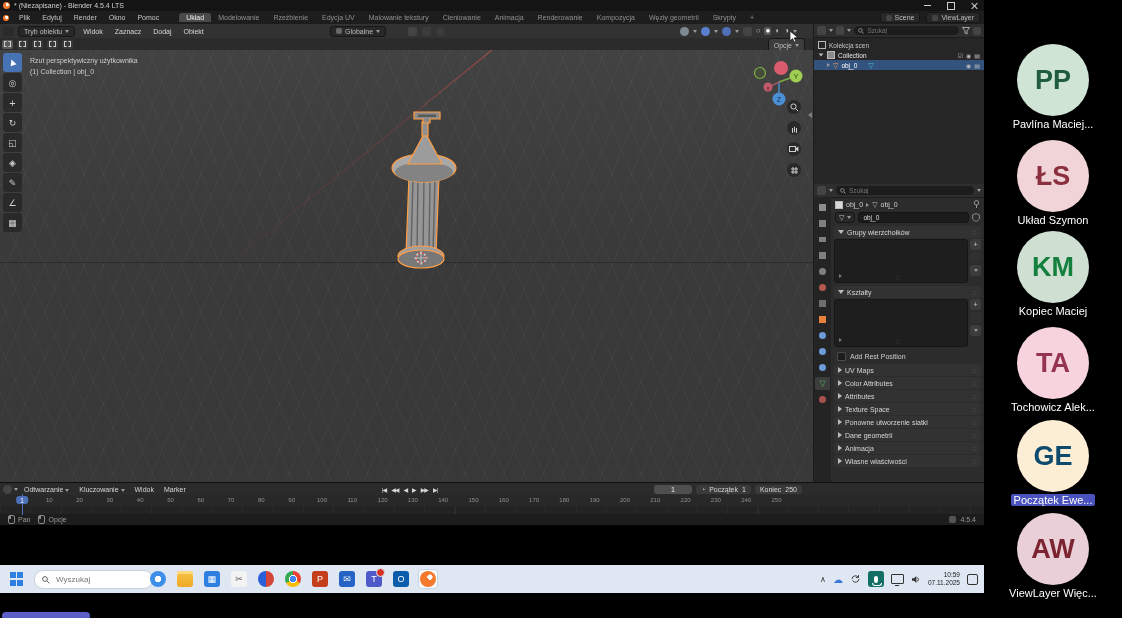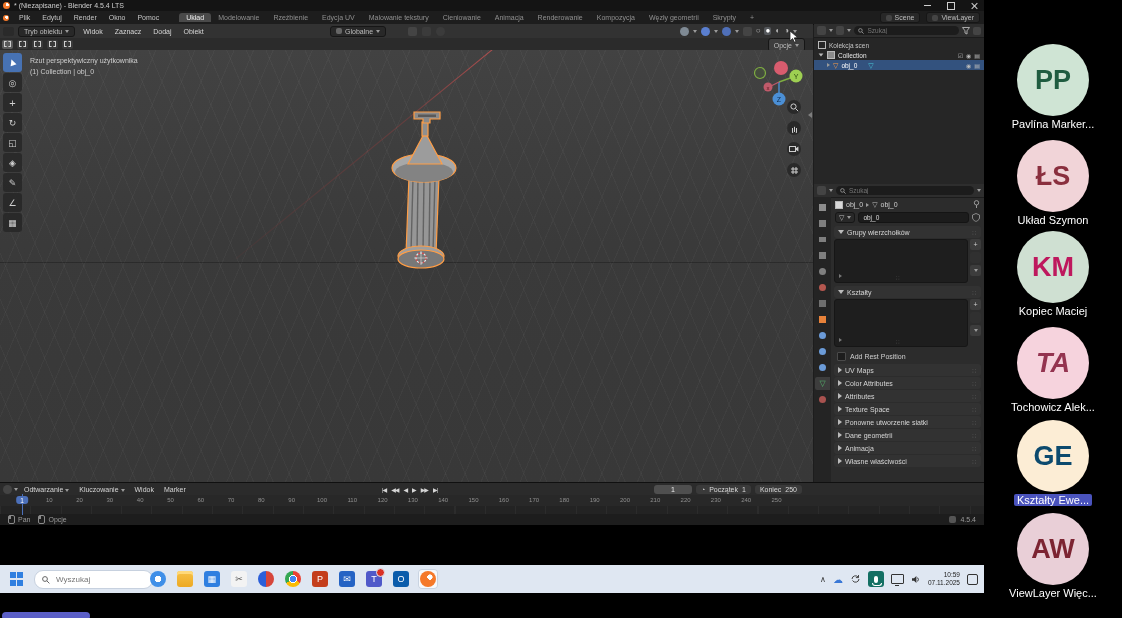--- a/index.html
+++ b/index.html
@@ -697,37 +697,37 @@
       <div data-name="tray-time">10:59</div>
       <div data-name="tray-date">07.11.2025</div>
     </span>
     <span class="notif-ic" data-name="notification-center-icon"></span>
   </span>
 </div>
 
 <div class="pstrip" data-name="participants-strip">
   <div class="participant" style="top:44px;" data-name="participant-tile">
     <span class="avatar" data-name="avatar" style="background: rgb(207, 228, 212); color: rgb(31, 92, 64);">PP</span>
-    <span class="pname" data-name="participant-name">Pavlína Marker...</span>
+    <span class="pname" data-name="participant-name">Pavlína Maciej...</span>
   </div>
   <div class="participant" style="top:140px;" data-name="participant-tile">
     <span class="avatar" data-name="avatar" style="background: rgb(241, 212, 216); color: rgb(138, 47, 62);">ŁS</span>
     <span class="pname" data-name="participant-name">Układ Szymon</span>
   </div>
   <div class="participant" style="top:231px;" data-name="participant-tile">
-    <span class="avatar" data-name="avatar" style="background: rgb(207, 224, 210); color: #be185d;">KM</span>
+    <span class="avatar" data-name="avatar" style="background: rgb(207, 224, 210); color: #15803d;">KM</span>
     <span class="pname" data-name="participant-name">Kopiec Maciej</span>
   </div>
   <div class="participant" style="top:327px;" data-name="participant-tile">
-    <span class="avatar" data-name="avatar" style="background: rgb(246, 211, 221); color: rgb(148, 52, 80); font-style: italic;">TA</span>
+    <span class="avatar" data-name="avatar" style="background: rgb(246, 211, 221); color: rgb(148, 52, 80);">TA</span>
     <span class="pname" data-name="participant-name">Tochowicz Alek...</span>
   </div>
   <div class="participant" style="top:420px;" data-name="participant-tile">
     <span class="avatar" data-name="avatar" style="background: rgb(252, 237, 213); color: #0c4a6e;">GE</span>
-    <span class="pname" data-name="participant-name" style="background: rgb(74, 83, 189);">Kształty Ewe...</span>
+    <span class="pname" data-name="participant-name" style="background: rgb(74, 83, 189);">Początek Ewe...</span>
   </div>
   <div class="participant" style="top:513px;" data-name="participant-tile">
     <span class="avatar" data-name="avatar" style="background: rgb(233, 207, 215); color: rgb(124, 36, 50);">AW</span>
     <span class="pname" data-name="participant-name">ViewLayer Więc...</span>
   </div>
 </div>
 
 <div class="share-pill" data-name="screen-share-control-sliver"></div>
 
 </body></html>

